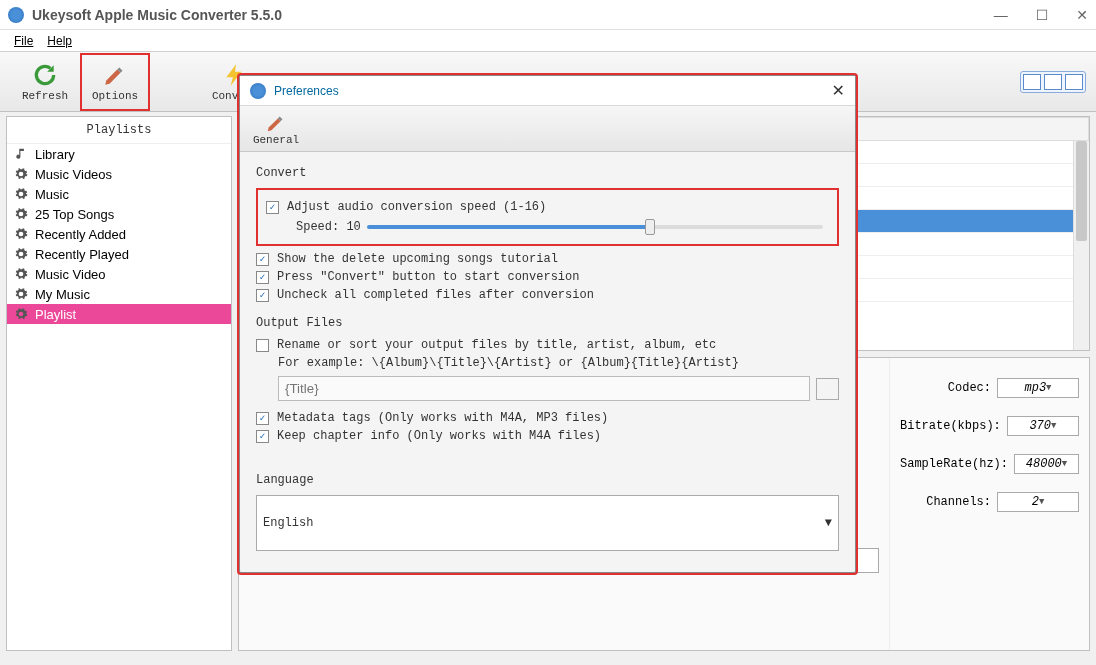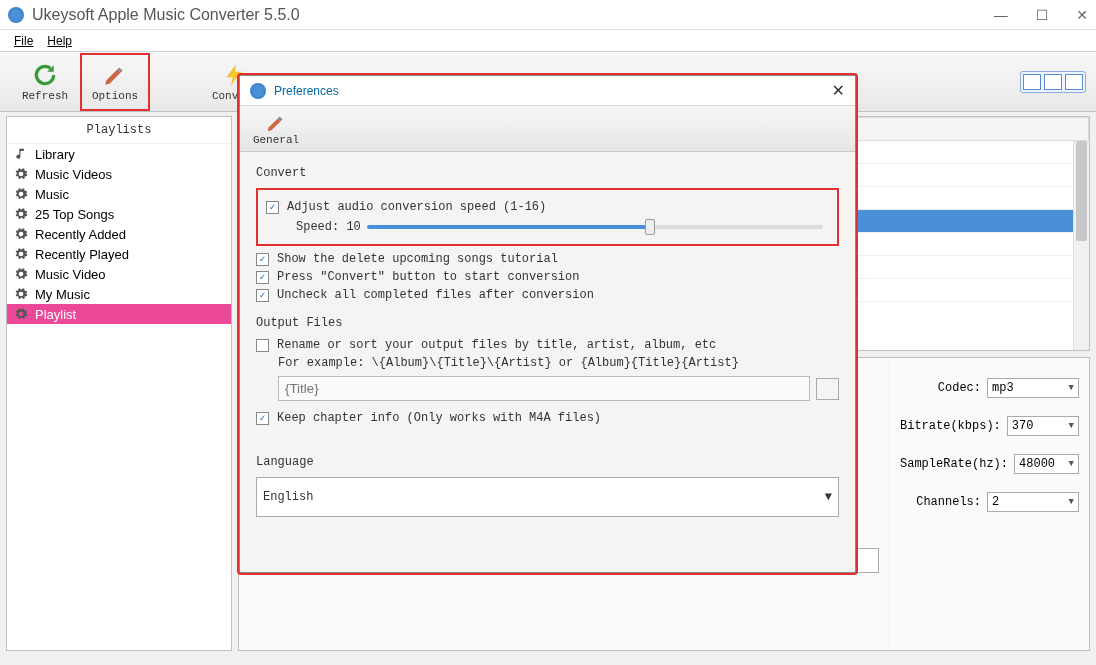--- a/index.html
+++ b/index.html
@@ -1,21 +1,21 @@
 <!DOCTYPE html>
 <html><head>
 <meta charset="utf-8">
 <style>
 * { box-sizing: border-box; margin: 0; padding: 0; }
 body { font-family: "Segoe UI", Tahoma, sans-serif; font-size: 12px; background: #f0f0f0; width: 1096px; height: 665px; overflow: hidden; position: relative; }
 
 
 .titlebar { height: 30px; background: #fff; display: flex; align-items: center; padding: 0 8px; border-bottom: 1px solid #e0e0e0; }
 .titlebar .app-icon { width: 16px; height: 16px; background: radial-gradient(circle, #4a90d9 40%, #2a70b9 100%); border-radius: 50%; margin-right: 8px; }
-.titlebar .title { color: #555; font-size: 16px; }
+.titlebar .title { color: #555; font-size: 14px; font-weight: bold; }
 .titlebar .win-controls { margin-left: auto; display: flex; gap: 28px; color: #666; font-size: 14px; }
 .titlebar .win-controls span { cursor: pointer; }
 
 
 .menubar { height: 22px; background: #fff; display: flex; align-items: center; padding: 0 14px; border-bottom: 1px solid #d0d0d0; }
 .menubar span { margin-right: 14px; text-decoration: underline; color: #000; cursor: pointer; font-size: 12px; }
 
 
 .toolbar { height: 60px; background: linear-gradient(#f8f8f8, #e8e8e8); border-bottom: 1px solid #c0c0c0; display: flex; align-items: center; padding: 0 10px; position: relative; }
 .tool-btn { width: 70px; height: 58px; display: flex; flex-direction: column; align-items: center; justify-content: center; cursor: pointer; font-family: "Courier New", monospace; font-size: 11px; color: #333; }
@@ -41,21 +41,21 @@
 .scrollbar-v { position: absolute; right: 0; top: 24px; bottom: 0; width: 16px; background: #f0f0f0; border-left: 1px solid #ddd;}
 .scrollbar-v .thumb { position: absolute; left: 2px; right: 2px; top: 0; height: 100px; background: #c8c8c8; border-radius: 2px; }
 
 .bottom-panel { border: 1px solid #c0c0c0; background: #fafafa; flex: 1; display: flex; }
 .bottom-left { flex: 1; padding: 10px; }
 .output-row { display:flex; align-items:center; margin-top: 180px; font-family:"Courier New", monospace; font-size: 12px;}
 .output-input { flex: 1; border: 1px solid #aaa; padding: 4px 8px; margin-left: 8px; background:#fff; font-family:"Courier New", monospace; }
 .bottom-right { width: 200px; padding: 20px 10px; border-left: 1px solid #eee; }
 .setting-row { display:flex; align-items:center; justify-content:flex-end; margin-bottom: 18px; font-family:"Courier New", monospace; font-size:12px; }
 .setting-row label { margin-right: 6px; }
-.setting-row .sel { width: 92px; border: 1px solid #aaa; background:#fff; padding: 2px 4px; display:flex; justify-content:space-between; align-items:center;}
+.setting-row .sel { width: 82px; border: 1px solid #aaa; background:#fff; padding: 2px 4px; display:flex; justify-content:center; align-items:center;font-style:italic;}
 .sel .caret { font-size: 9px; color:#555; }
 
 
 .dialog { position: absolute; left: 239px; top: 75px; width: 617px; height: 498px; background: #f4f4f4; border: 1px solid #888; box-shadow: 0 0 0 2px #e03030; border-radius: 2px; display:flex; flex-direction:column; }
 .dialog-title { height: 30px; display:flex; align-items:center; padding: 0 10px; background:#fff; border-bottom: 1px solid #d8d8d8;}
 .dialog-title .dicon { width:16px; height:16px; background: radial-gradient(circle,#4a90d9 40%,#2a70b9 100%); border-radius:50%; margin-right:8px;}
 .dialog-title .dtxt { font-size:12px; color:#0369a1;}
 .dialog-title .dclose { margin-left:auto; font-size:16px; cursor:pointer; color:#333;}
 .dialog-toolbar { height: 46px; background: linear-gradient(#f6f6f6,#e6e6e6); border-bottom:1px solid #c8c8c8; display:flex; align-items:center; padding-left:8px;}
 .dialog-tool { width: 56px; text-align:center; font-family:"Courier New", monospace; font-size:11px; color:#333;}
@@ -64,21 +64,21 @@
 .highlight-box { border: 2px solid #e03030; padding: 6px 8px 10px 8px; margin-bottom: 6px;}
 .chk-line { display:flex; align-items:center; margin: 4px 0;}
 .chk { width:13px; height:13px; border:1px solid #888; background:#fff; margin-right:8px; display:flex; align-items:center; justify-content:center; font-size:10px; color:#2a70b9;}
 .chk.checked::after { content:"✓"; }
 .slider-row { display:flex; align-items:center; margin-top:6px; padding-left: 30px;}
 .slider-label { margin-right: 6px;}
 .slider { flex:1; height:4px; background: linear-gradient(to right,#4a90d9 0%, #4a90d9 62%, #dcdcdc 62%, #dcdcdc 100%); border-radius:2px; position:relative; margin-right: 6px;}
 .slider .handle { position:absolute; left:61%; top:-6px; width:10px; height:16px; background:#eee; border:1px solid #999; border-radius:2px;}
 .text-input-disabled { width: 98%; border:1px solid #bbb; background:#fafafa; color:#bbb; padding:4px 6px; margin: 6px 0;}
 .browse-btn { width:24px; height:22px; border:1px solid #aaa; background:#f4f4f4; display:inline-block; vertical-align:middle;}
-.lang-select { width: 100%; border:1px solid #aaa; background:#fff; padding:12px 6px; display:flex; justify-content:space-between; align-items:center; margin-top:6px;}
+.lang-select { width: 100%; border:1px solid #aaa; background:#fff; padding:20px 6px; display:flex; justify-content:space-between; align-items:center; margin-top:6px;}
 </style>
 </head>
 <body>
 
 <div class="titlebar">
   <div class="app-icon"></div>
   <div class="title">Ukeysoft Apple Music Converter 5.5.0</div>
   <div class="win-controls">
     <span>—</span>
     <span>☐</span>
@@ -348,20 +348,24 @@
         <div class="chk"></div>
         <span>Rename or sort your output files by title, artist, album, etc</span>
       </div>
     <div style="padding-left:22px;">For example: \{Album}\{Title}\{Artist} or {Album}{Title}{Artist}</div>
     <div style="display:flex; align-items:center; gap:6px; padding-left:22px;">
       <input class="text-input-disabled" disabled="" placeholder="{Title}" style="">
       <span class="browse-btn"></span>
     </div>
     <div class="chk-line">
         <div class="chk checked"></div>
+        <span>Metadata tags (Only works with M4A, MP3 files)</span>
+      </div>
+    <div class="chk-line">
+        <div class="chk checked"></div>
         <span>Keep chapter info (Only works with M4A files)</span>
       </div>
 
     <div class="section-title" style="margin-top:30px;">Language</div>
     <div class="lang-select">
       <span>English</span>
       <span class="caret">▼</span>
     </div>
   </div>
 </div>

